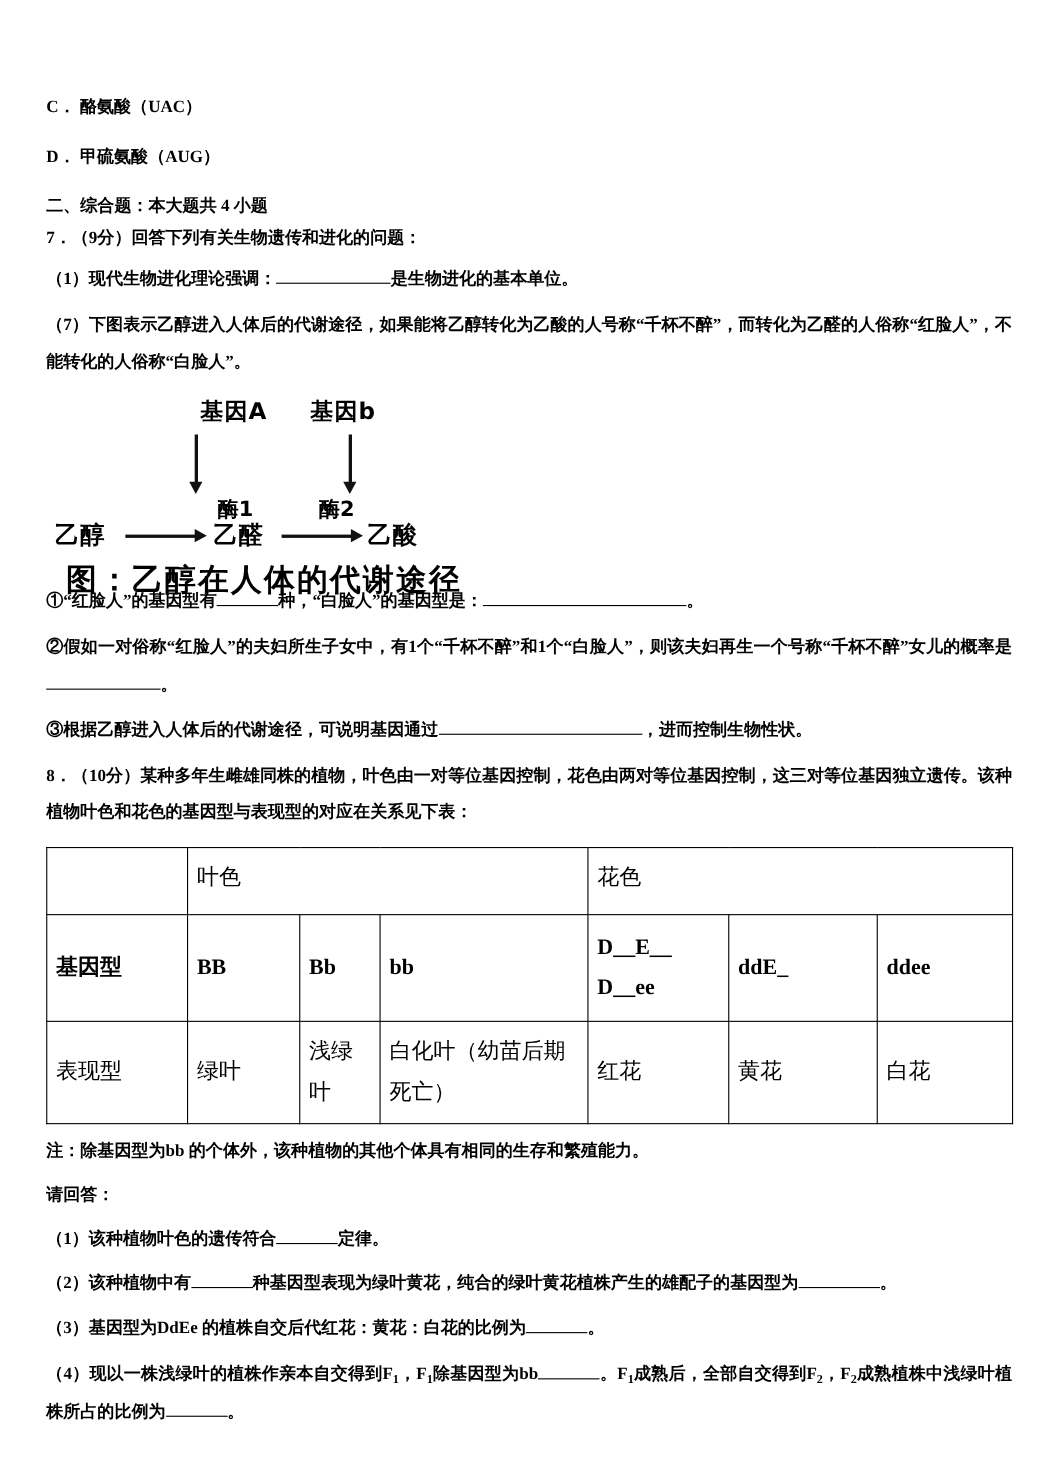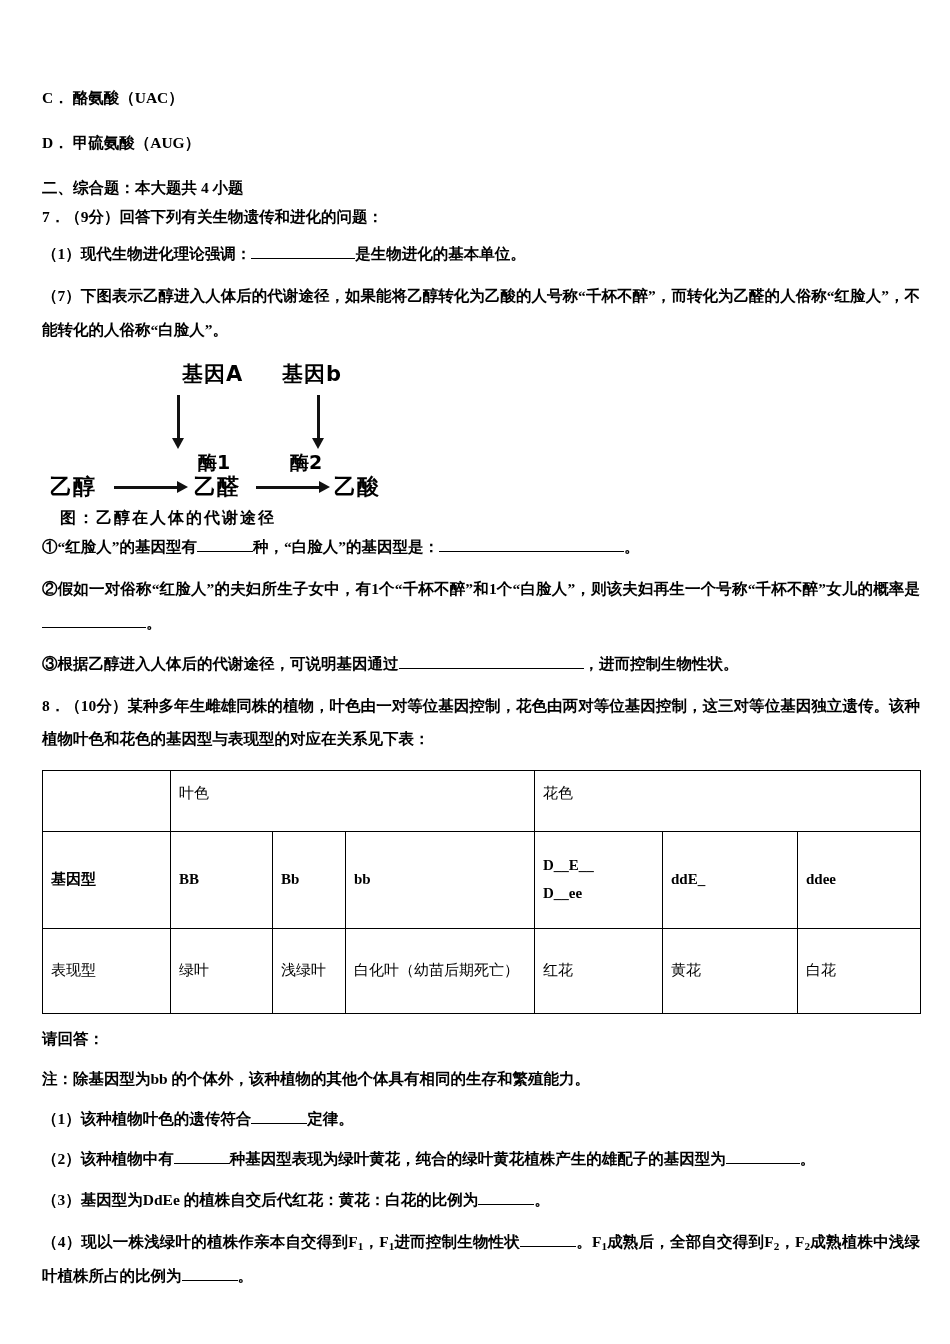--- a/index.html
+++ b/index.html
@@ -139,38 +139,38 @@
     top: -5.2px;
     width: 0; height: 0;
     border-top: 6.4px solid transparent;
     border-bottom: 6.4px solid transparent;
     border-left: 11px solid #111;
   }
   .fig-caption {
     position: absolute;
     left: 18px;
     top: 148px;
-    font-size: 16px;
+    font-size: 28px;
     font-weight: bold;
     font-family: "DejaVu Sans", "Liberation Sans", sans-serif;
     letter-spacing: 2px;
     white-space: nowrap;
   }
 
   
   table.geno {
     border-collapse: collapse;
     width: 878px;
     margin: 14px 0 10px 0;
     table-layout: fixed;
   }
   table.geno td {
     border: 1.1px solid #000;
     padding: 9px 8px;
-    font-size: 15px;
+    font-size: 20px;
     line-height: 1.85;
     vertical-align: middle;
     word-break: break-all;
   }
   table.geno td.hd { height: 42px; vertical-align: top; }
   table.geno td.pheno { height: 66px; }
   table.geno td.geno-cell { height: 78px; font-weight: bold; }
   .col0 { width: 128px; }
   .col1 { width: 102px; }
   .col2 { width: 73px; }
@@ -258,25 +258,25 @@
           <td class="pheno">绿叶</td>
           <td class="pheno">浅绿叶</td>
           <td class="pheno">白化叶（幼苗后期死亡）</td>
           <td class="pheno">红花</td>
           <td class="pheno">黄花</td>
           <td class="pheno">白花</td>
         </tr>
       </tbody>
     </table>
 
+    <div class="para">注：除基因型为bb 的个体外，该种植物的其他个体具有相同的生存和繁殖能力。</div>
     <div class="para">请回答：</div>
-    <div class="para">注：除基因型为bb 的个体外，该种植物的其他个体具有相同的生存和繁殖能力。</div>
 
     <div class="para"><span>（1）该种植物叶色的遗传符合</span><span class="blank b-sm"></span><span>定律。</span></div>
 
     <div class="para"><span>（2）该种植物中有</span><span class="blank b-sm"></span><span>种基因型表现为绿叶黄花，纯合的绿叶黄花植株产生的雄配子的基因型为</span><span class="blank b-md"></span><span>。</span></div>
 
     <div class="para"><span>（3）基因型为DdEe 的植株自交后代红花：黄花：白花的比例为</span><span class="blank b-sm"></span><span>。</span></div>
 
-    <div class="para loose"><span>（4）现以一株浅绿叶的植株作亲本自交得到F</span><sub>1</sub><span>，F</span><sub>1</sub><span>进而控制生物性状</span><span class="blank b-sm"></span><span>。F</span><sub>1</sub><span>成熟后，全部自交得到F</span><sub>2</sub><span>，F</span><sub>2</sub><span>成熟植株中浅绿叶植株所占的比例为</span><span class="blank b-sm"></span><span>。</span></div>
+    <div class="para loose"><span>（4）现以一株浅绿叶的植株作亲本自交得到F</span><sub>1</sub><span>，F</span><sub>1</sub><span>除基因型为bb</span><span class="blank b-sm"></span><span>。F</span><sub>1</sub><span>成熟后，全部自交得到F</span><sub>2</sub><span>，F</span><sub>2</sub><span>成熟植株中浅绿叶植株所占的比例为</span><span class="blank b-sm"></span><span>。</span></div>
 
   </div>
 </div>
 
 </body></html>

